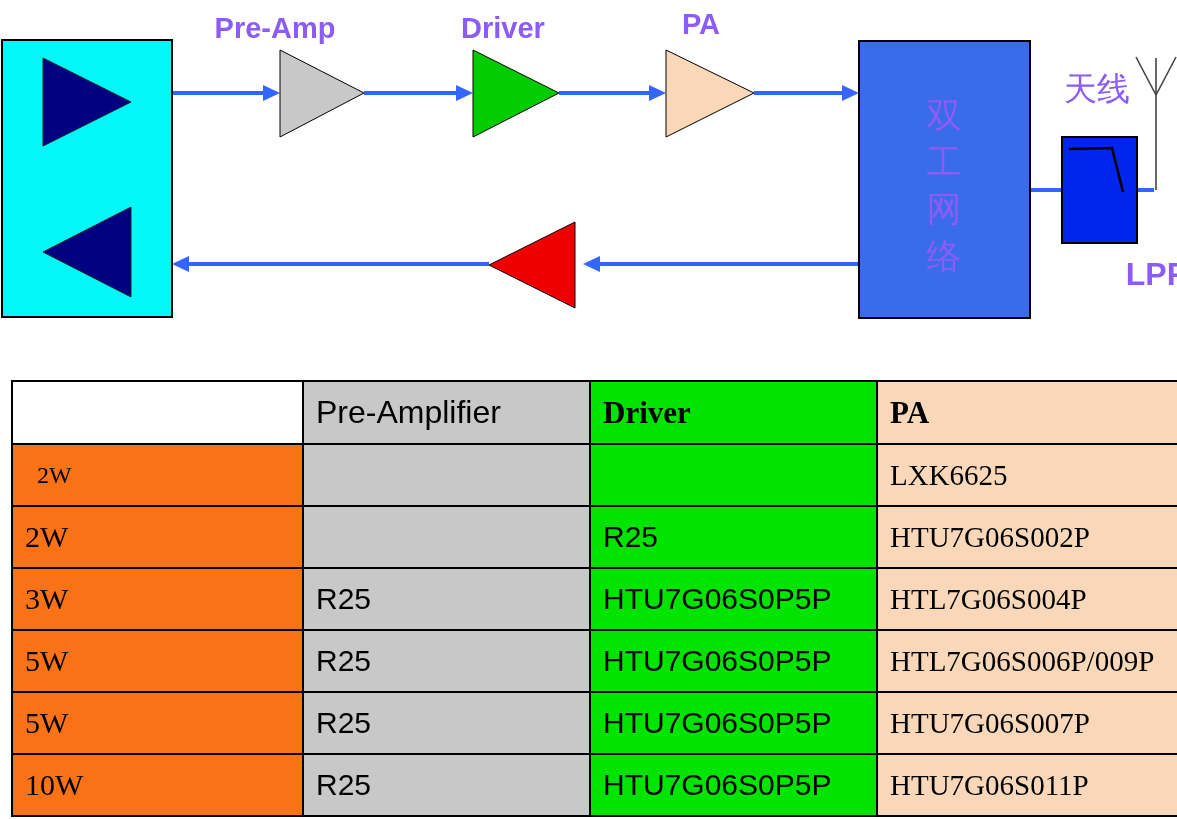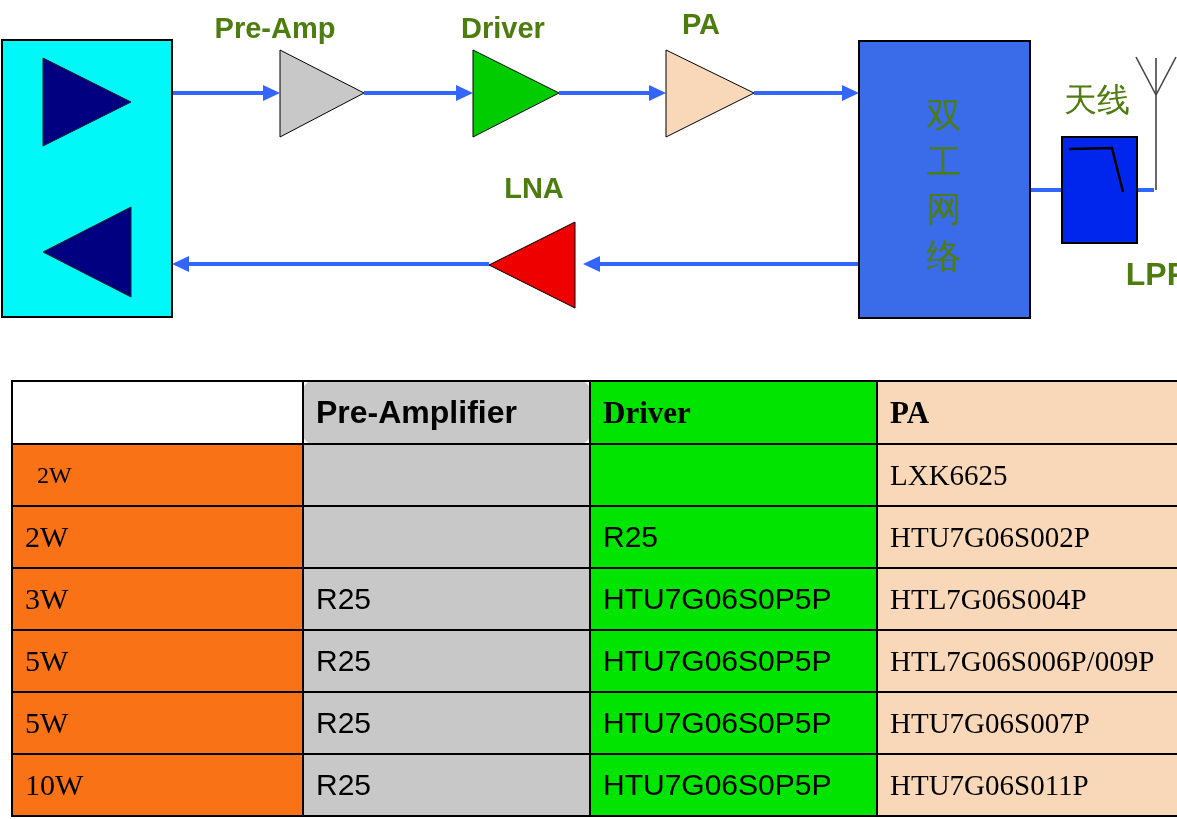--- a/index.html
+++ b/index.html
@@ -15,43 +15,43 @@
   .tri-navy{fill:var(--navy);stroke:#222;stroke-width:1;}
   .tri-gray{fill:var(--gray);stroke:#000;stroke-width:1;}
   .tri-green{fill:var(--green-triangle);stroke:#000;stroke-width:1;}
   .tri-peach{fill:var(--peach);stroke:#000;stroke-width:1;}
   .tri-red{fill:var(--red);stroke:#000;stroke-width:1;}
   .flow-line{stroke:var(--arrow-blue);stroke-width:4;fill:none;}
   .flow-head{fill:var(--arrow-blue);}
   .ant-line{stroke:#444;stroke-width:1.6;fill:none;}
   .lpf-curve{stroke:#000;stroke-width:2.5;fill:none;}
 
-  .dlabel{position:absolute;color:#4d7c0f;white-space:nowrap;}
+  .dlabel{position:absolute;color:#8b5cf6;white-space:nowrap;}
   .amp-label{font-weight:bold;font-size:29px;text-align:center;}
   .lbl-preamp{left:195px;top:12px;width:160px;}
   .lbl-driver{left:443px;top:12px;width:120px;}
   .lbl-pa{left:661px;top:8px;width:80px;}
   .lbl-lna{left:474px;top:172px;width:120px;}
   .lbl-transceiver{left:17px;top:148px;width:140px;font-family:"Liberation Serif",serif;font-size:37px;text-align:center;}
-  .lbl-antenna{left:1064px;top:78px;font-family:"Liberation Serif",serif;font-size:33px;}
+  .lbl-antenna{left:1064px;top:67px;font-family:"Liberation Serif",serif;font-size:33px;}
   .lbl-lpf{left:1116px;top:256px;width:80px;font-weight:bold;font-size:32px;text-align:center;}
   .duplexer-text{left:908px;top:92px;width:72px;text-align:center;font-family:"Liberation Serif",serif;font-size:35px;}
   .duplexer-text span{display:block;line-height:47px;}
 
   
   .spec-table{position:absolute;left:11px;top:380px;border-collapse:collapse;table-layout:fixed;width:1161px;}
   .spec-table td,.spec-table th{border:2px solid #000;padding:0 0 0 12px;text-align:left;vertical-align:middle;overflow:hidden;}
   .spec-table tr{height:62px;}
   .spec-table tr.hdr{height:63px;}
   .col-power{width:277px;background:#f97316;font-family:"Liberation Serif",serif;font-size:30px;}
   .col-preamp{width:273px;background:var(--gray);font-size:30px;}
   .col-driver{width:273px;background:var(--green-table);font-size:30px;}
   .col-pa{width:330px;background:var(--peach);font-family:"Liberation Serif",serif;font-size:29px;}
   th.col-power{background:#fff;}
-  th.col-preamp{font-family:"Liberation Sans",sans-serif;font-weight:bold;font-size:32px;border-radius:10px;}
+  th.col-preamp{font-family:"Liberation Sans",sans-serif;font-weight:normal;font-size:32px;}
   th.col-driver,th.col-pa{font-family:"Liberation Serif",serif;font-weight:bold;font-size:31px;}
   td.small-power{font-size:24px;padding-left:24px;}
 </style>
 </head>
 <body>
 
 <div class="diagram">
   <svg width="1177" height="380" viewBox="0 0 1177 380">
 
     <g>
@@ -87,21 +87,20 @@
     <g>
       <line class="ant-line" x1="1156" y1="58" x2="1156" y2="190"></line>
       <line class="ant-line" x1="1156" y1="95" x2="1136" y2="57"></line>
       <line class="ant-line" x1="1156" y1="95" x2="1176" y2="57"></line>
     </g>
   </svg>
 
   <div class="dlabel amp-label lbl-preamp">Pre-Amp</div>
   <div class="dlabel amp-label lbl-driver">Driver</div>
   <div class="dlabel amp-label lbl-pa">PA</div>
-  <div class="dlabel amp-label lbl-lna">LNA</div>
   <div class="dlabel duplexer-text">
     <span>双</span>
     <span>工</span>
     <span>网</span>
     <span>络</span>
   </div>
   <div class="dlabel lbl-antenna">天线</div>
   <div class="dlabel lbl-lpf">LPF</div>
 </div>
 

